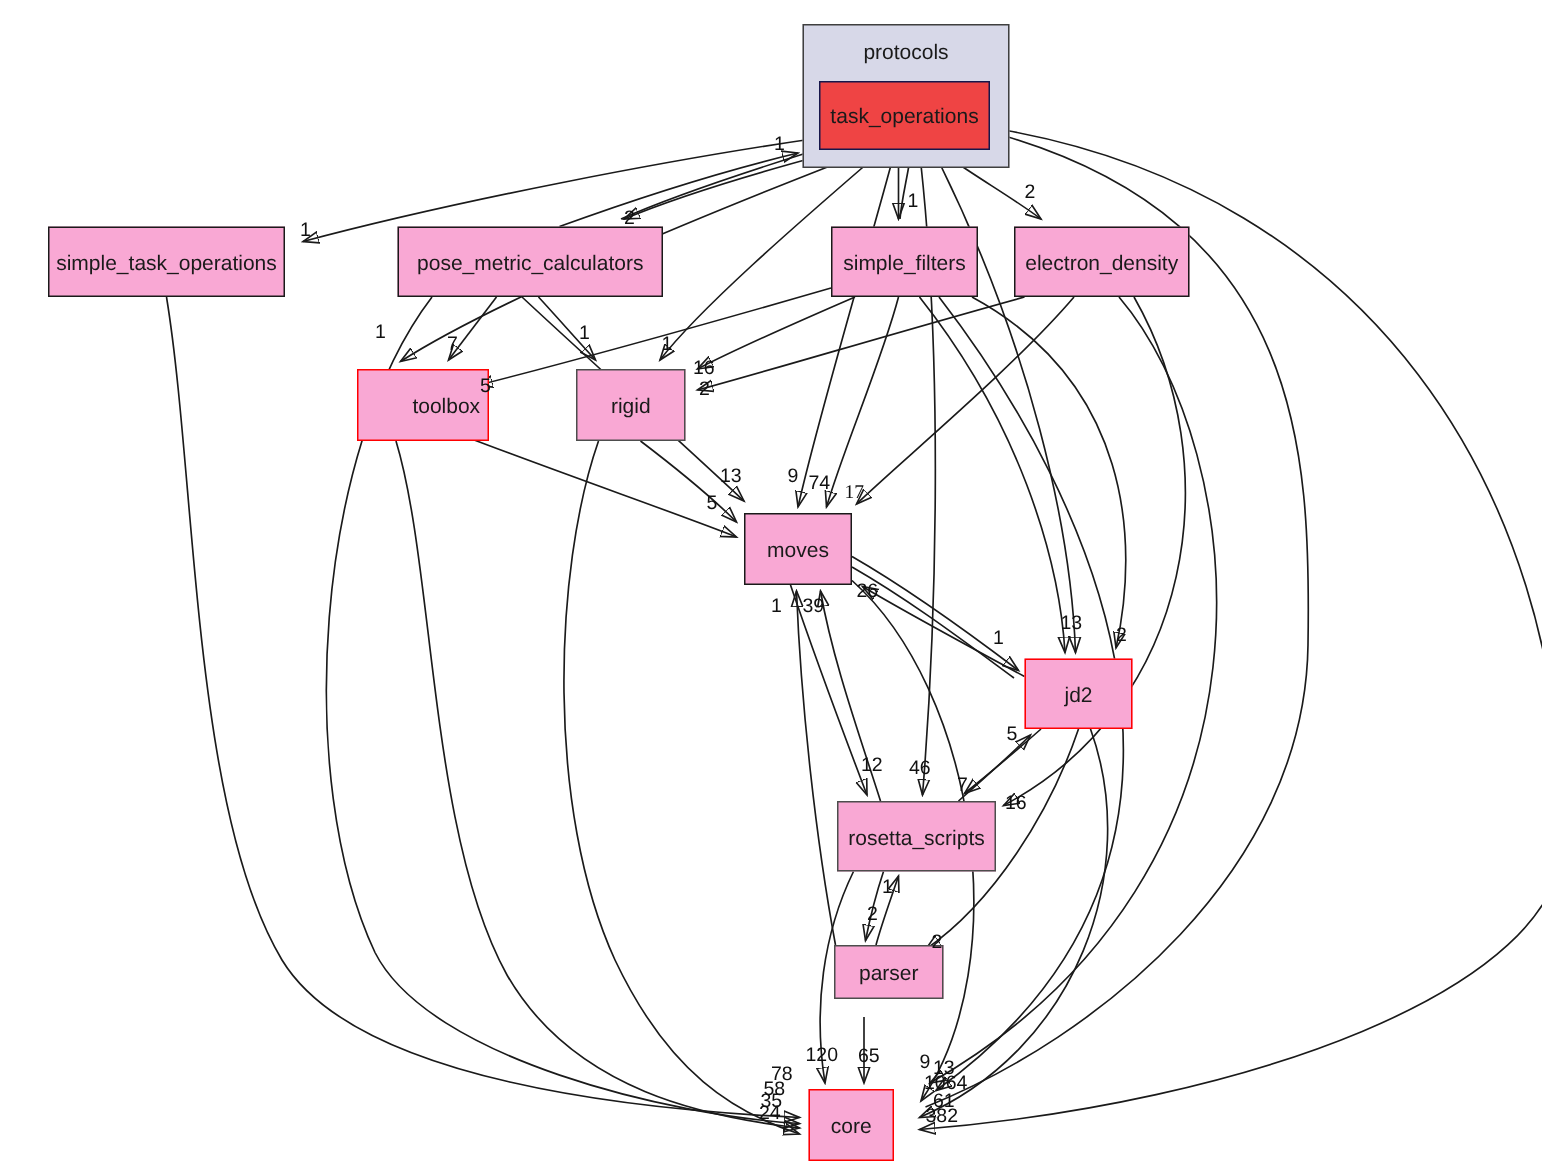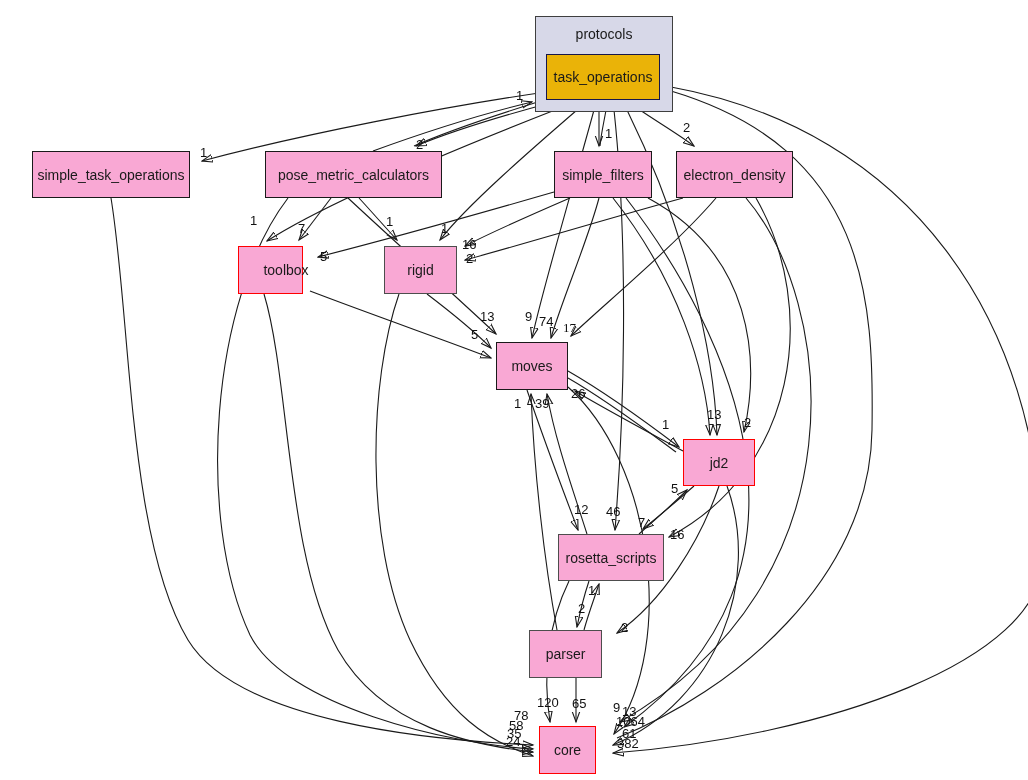--- a/index.html
+++ b/index.html
@@ -6,21 +6,21 @@
   #canvas{position:relative;width:1028px;height:780px;background:#ffffff;
           font-family:"Liberation Sans", sans-serif;overflow:hidden;margin-left:28px;}
   #edges{position:absolute;left:0;top:0;width:1028px;height:780px;}
   #edges path{fill:none;stroke:#1a1a1a;stroke-width:1.1px;}
   .cluster{position:absolute;background:#d7d8e8;border:1.5px solid #3f3f3f;}
   .cluster-label{position:absolute;width:100%;text-align:center;top:9px;
           font-size:14px;color:#1a1a1a;}
   .node{position:absolute;display:flex;align-items:center;justify-content:center;
           background:#f9a8d4;border:1px solid #1a1a1a;font-size:14px;color:#1a1a1a;
           box-sizing:border-box;cursor:pointer;}
-  .node.focus{background:#eab308;border:1.4px solid #16164b;}
+  .node.focus{background:#ef4444;border:1.4px solid #16164b;}
   .node.red{border:1.6px solid #ff0000;}
   .node.bold{border:1.8px solid #4d4d4d;}
   .elabel{position:absolute;font-size:13px;color:#111;line-height:13px;
           cursor:pointer;white-space:nowrap;}
 </style>
 </head>
 <body>
 
 <div id="canvas">
 
@@ -97,36 +97,36 @@
   </div>
   <div class="node" style="left:237px;top:151px;width:177px;height:47px;">
     <span>pose_metric_calculators</span>
   </div>
   <div class="node" style="left:526px;top:151px;width:98px;height:47px;">
     <span>simple_filters</span>
   </div>
   <div class="node" style="left:648px;top:151px;width:117px;height:47px;">
     <span>electron_density</span>
   </div>
-  <div class="node red" style="left:210px;top:246px;width:65px;height:48px;padding-left:31px;">
+  <div class="node red" style="left:210px;top:246px;width:88px;height:48px;padding-left:31px;">
     <span>toolbox</span>
   </div>
   <div class="node bold" style="left:356px;top:246px;width:73px;height:48px;">
     <span>rigid</span>
   </div>
   <div class="node" style="left:468px;top:342px;width:72px;height:48px;">
     <span>moves</span>
   </div>
   <div class="node red" style="left:655px;top:439px;width:72px;height:47px;">
     <span>jd2</span>
   </div>
   <div class="node bold" style="left:530px;top:534px;width:106px;height:47px;">
     <span>rosetta_scripts</span>
   </div>
-  <div class="node bold" style="left:501px;top:630px;width:73px;height:48px;">
+  <div class="node bold" style="left:528px;top:630px;width:73px;height:36px;">
     <span>parser</span>
   </div>
   <div class="node red" style="left:511px;top:726px;width:57px;height:48px;">
     <span>core</span>
   </div>
 
   <span class="elabel" style="left:172px;top:146px;">1</span>
   <span class="elabel" style="left:388px;top:138px;">2</span>
   <span class="elabel" style="left:577px;top:127px;">1</span>
   <span class="elabel" style="left:655px;top:121px;">2</span>

